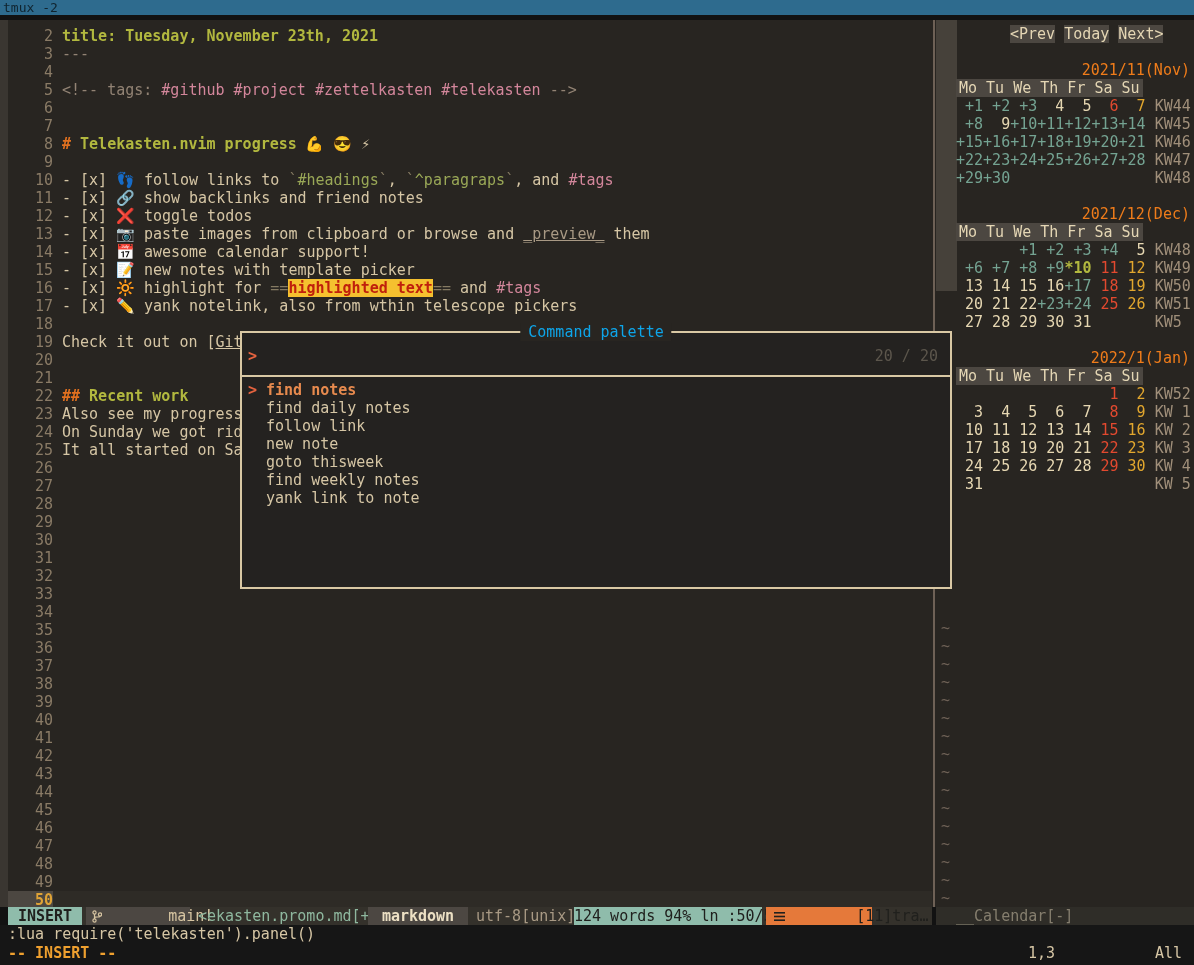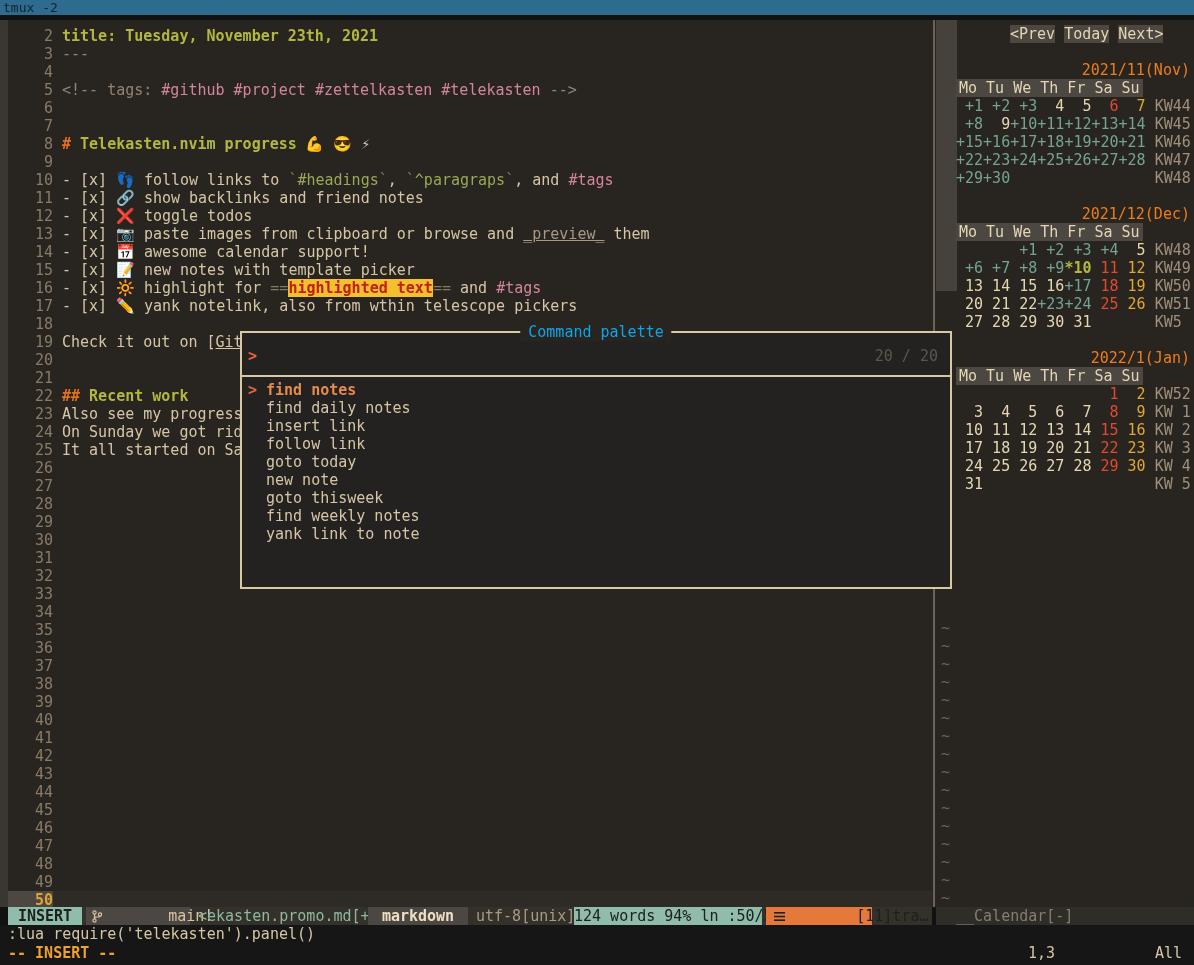--- a/index.html
+++ b/index.html
@@ -201,23 +201,21 @@
 
   <div class="abs palette">
     <div class="palette-title">Command palette</div>
     <div class="palette-prompt">
       <span class="prompt-char">&gt;</span>
       <span class="prompt-counter">20 / 20</span>
     </div>
     <div class="palette-list" id="palette-list">
         <div class="p-item sel"><span class="sel-arrow">&gt;</span>find notes</div>
         <div class="p-item">find daily notes</div>
-        <div class="p-item">insert link</div>
         <div class="p-item">follow link</div>
-        <div class="p-item">goto today</div>
         <div class="p-item">new note</div>
         <div class="p-item">goto thisweek</div>
         <div class="p-item">find weekly notes</div>
         <div class="p-item">yank link to note</div>
       </div>
   </div>
 
   <div class="abs status-left">
     <div class="seg seg-mode">INSERT</div>
     <div class="seg seg-branch">

